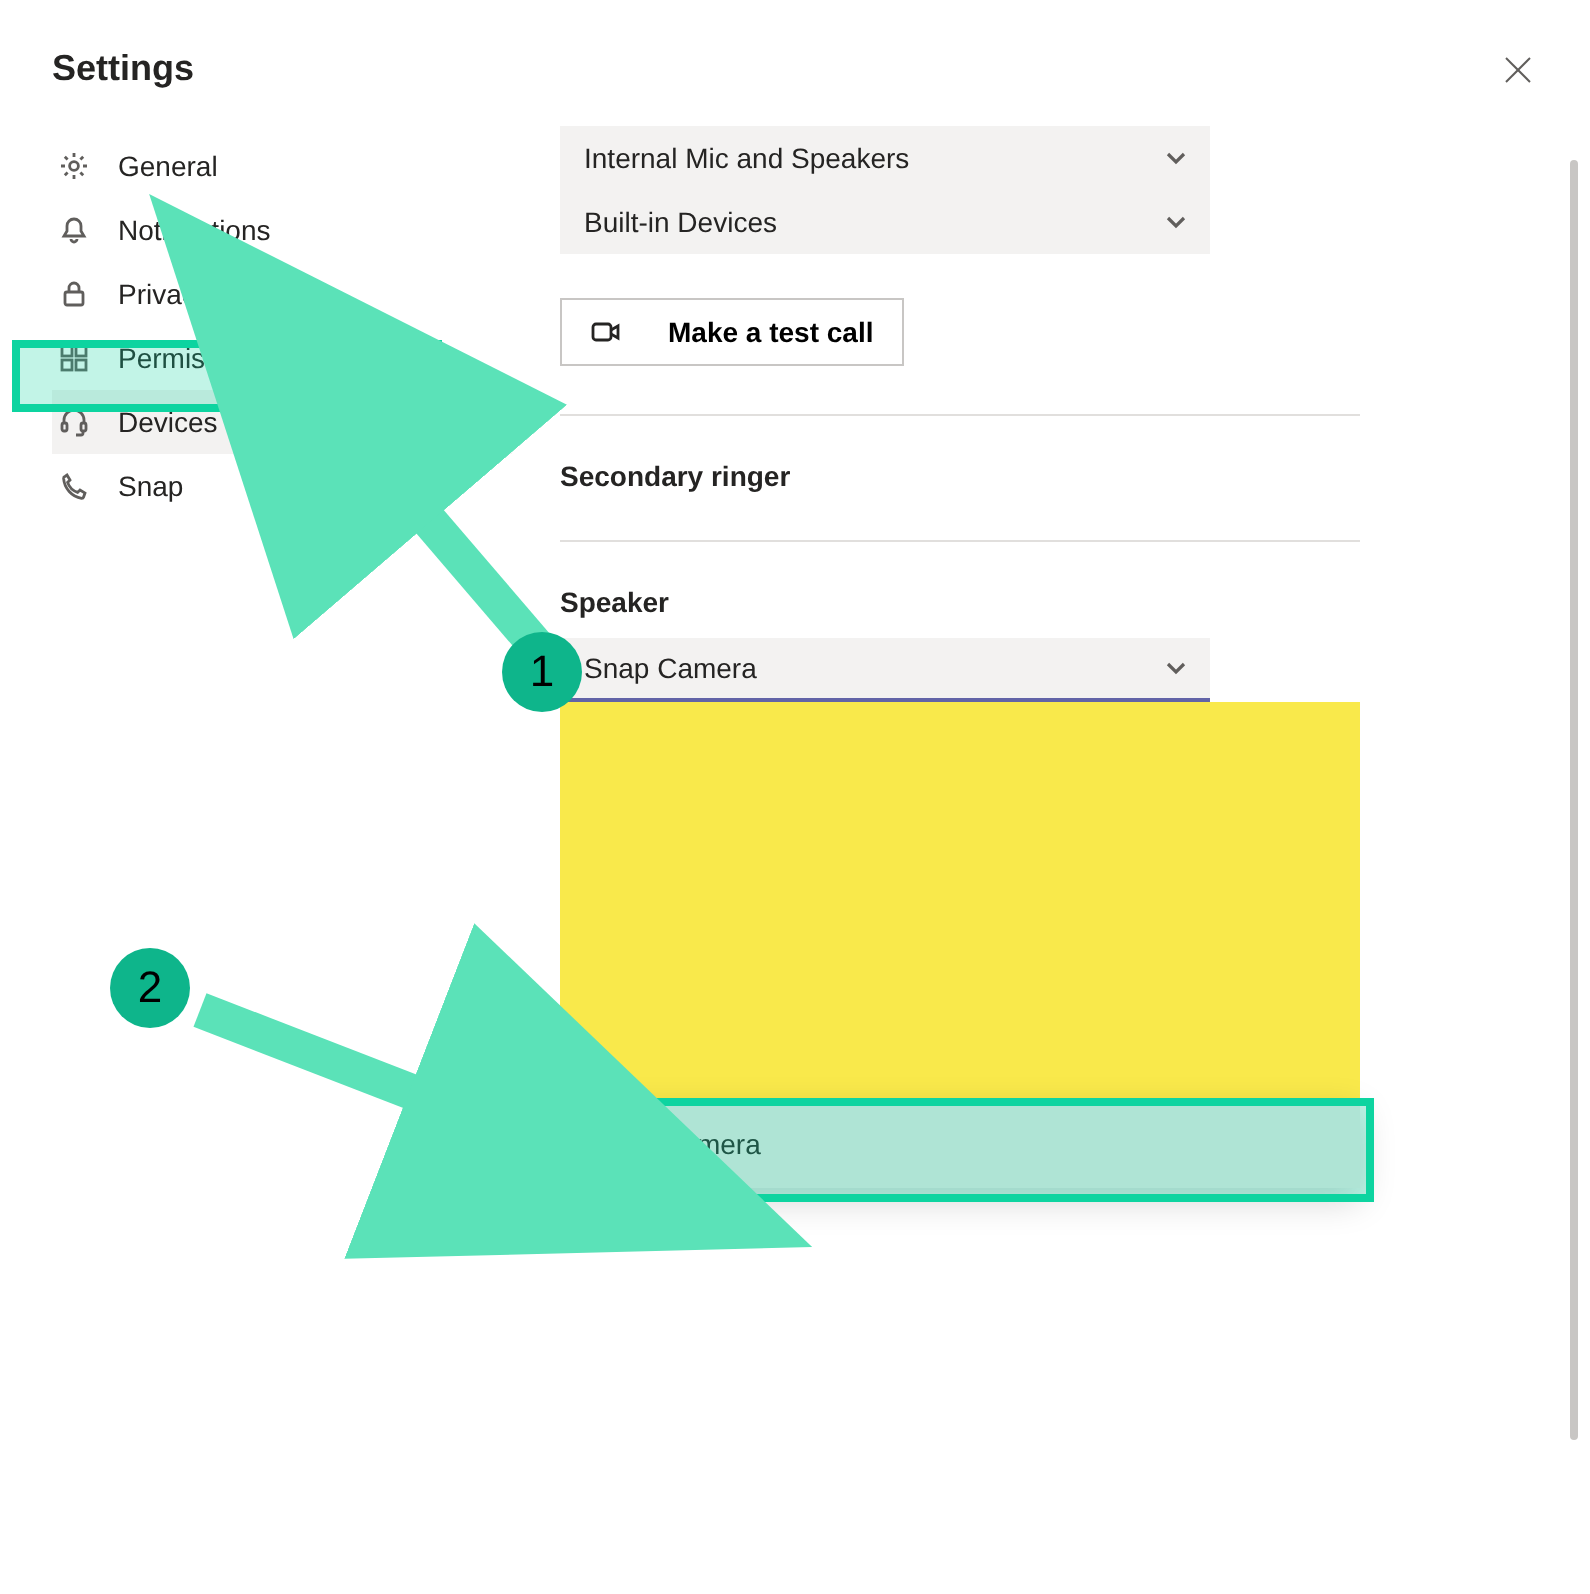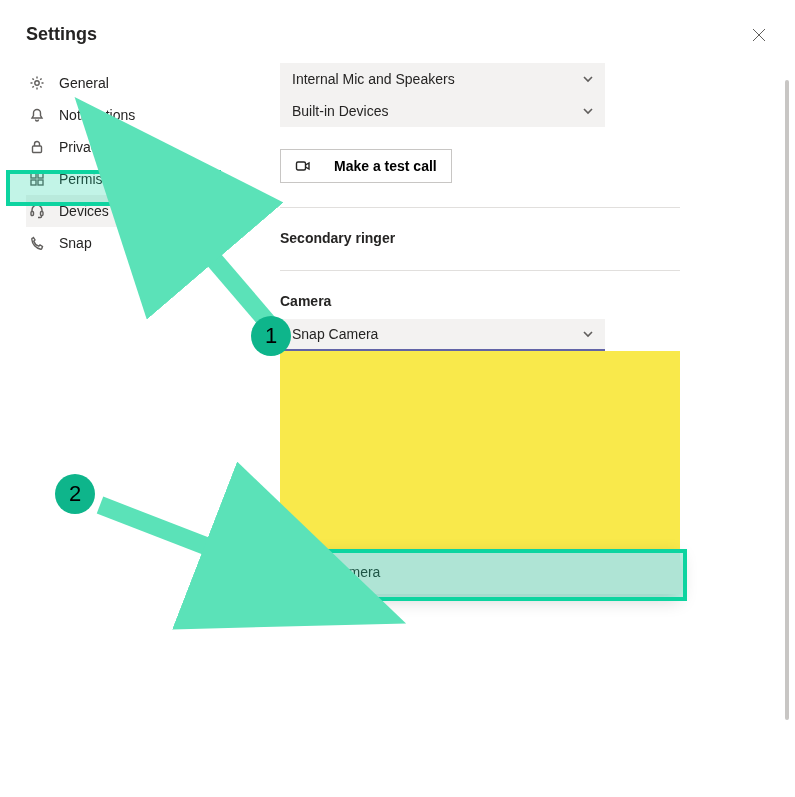--- a/index.html
+++ b/index.html
@@ -299,21 +299,21 @@
       </span>
       <span>Make a test call</span>
     </button>
 
     <hr class="sep">
 
     <div class="section-label">Secondary ringer</div>
 
     <hr class="sep">
 
-    <div class="section-label">Camera</div>
+    <div class="section-label">Speaker</div>
     <div class="select open">
       <span>Snap Camera</span>
       <span class="chev"><svg viewBox="0 0 14 14">
             <polyline points="3,5 7,9 11,5"></polyline>
           </svg></span>
     </div>
 
     <div class="preview-area" style="margin-top:0;"></div>
     <div class="preview-bar">
       <span>Preview</span>

